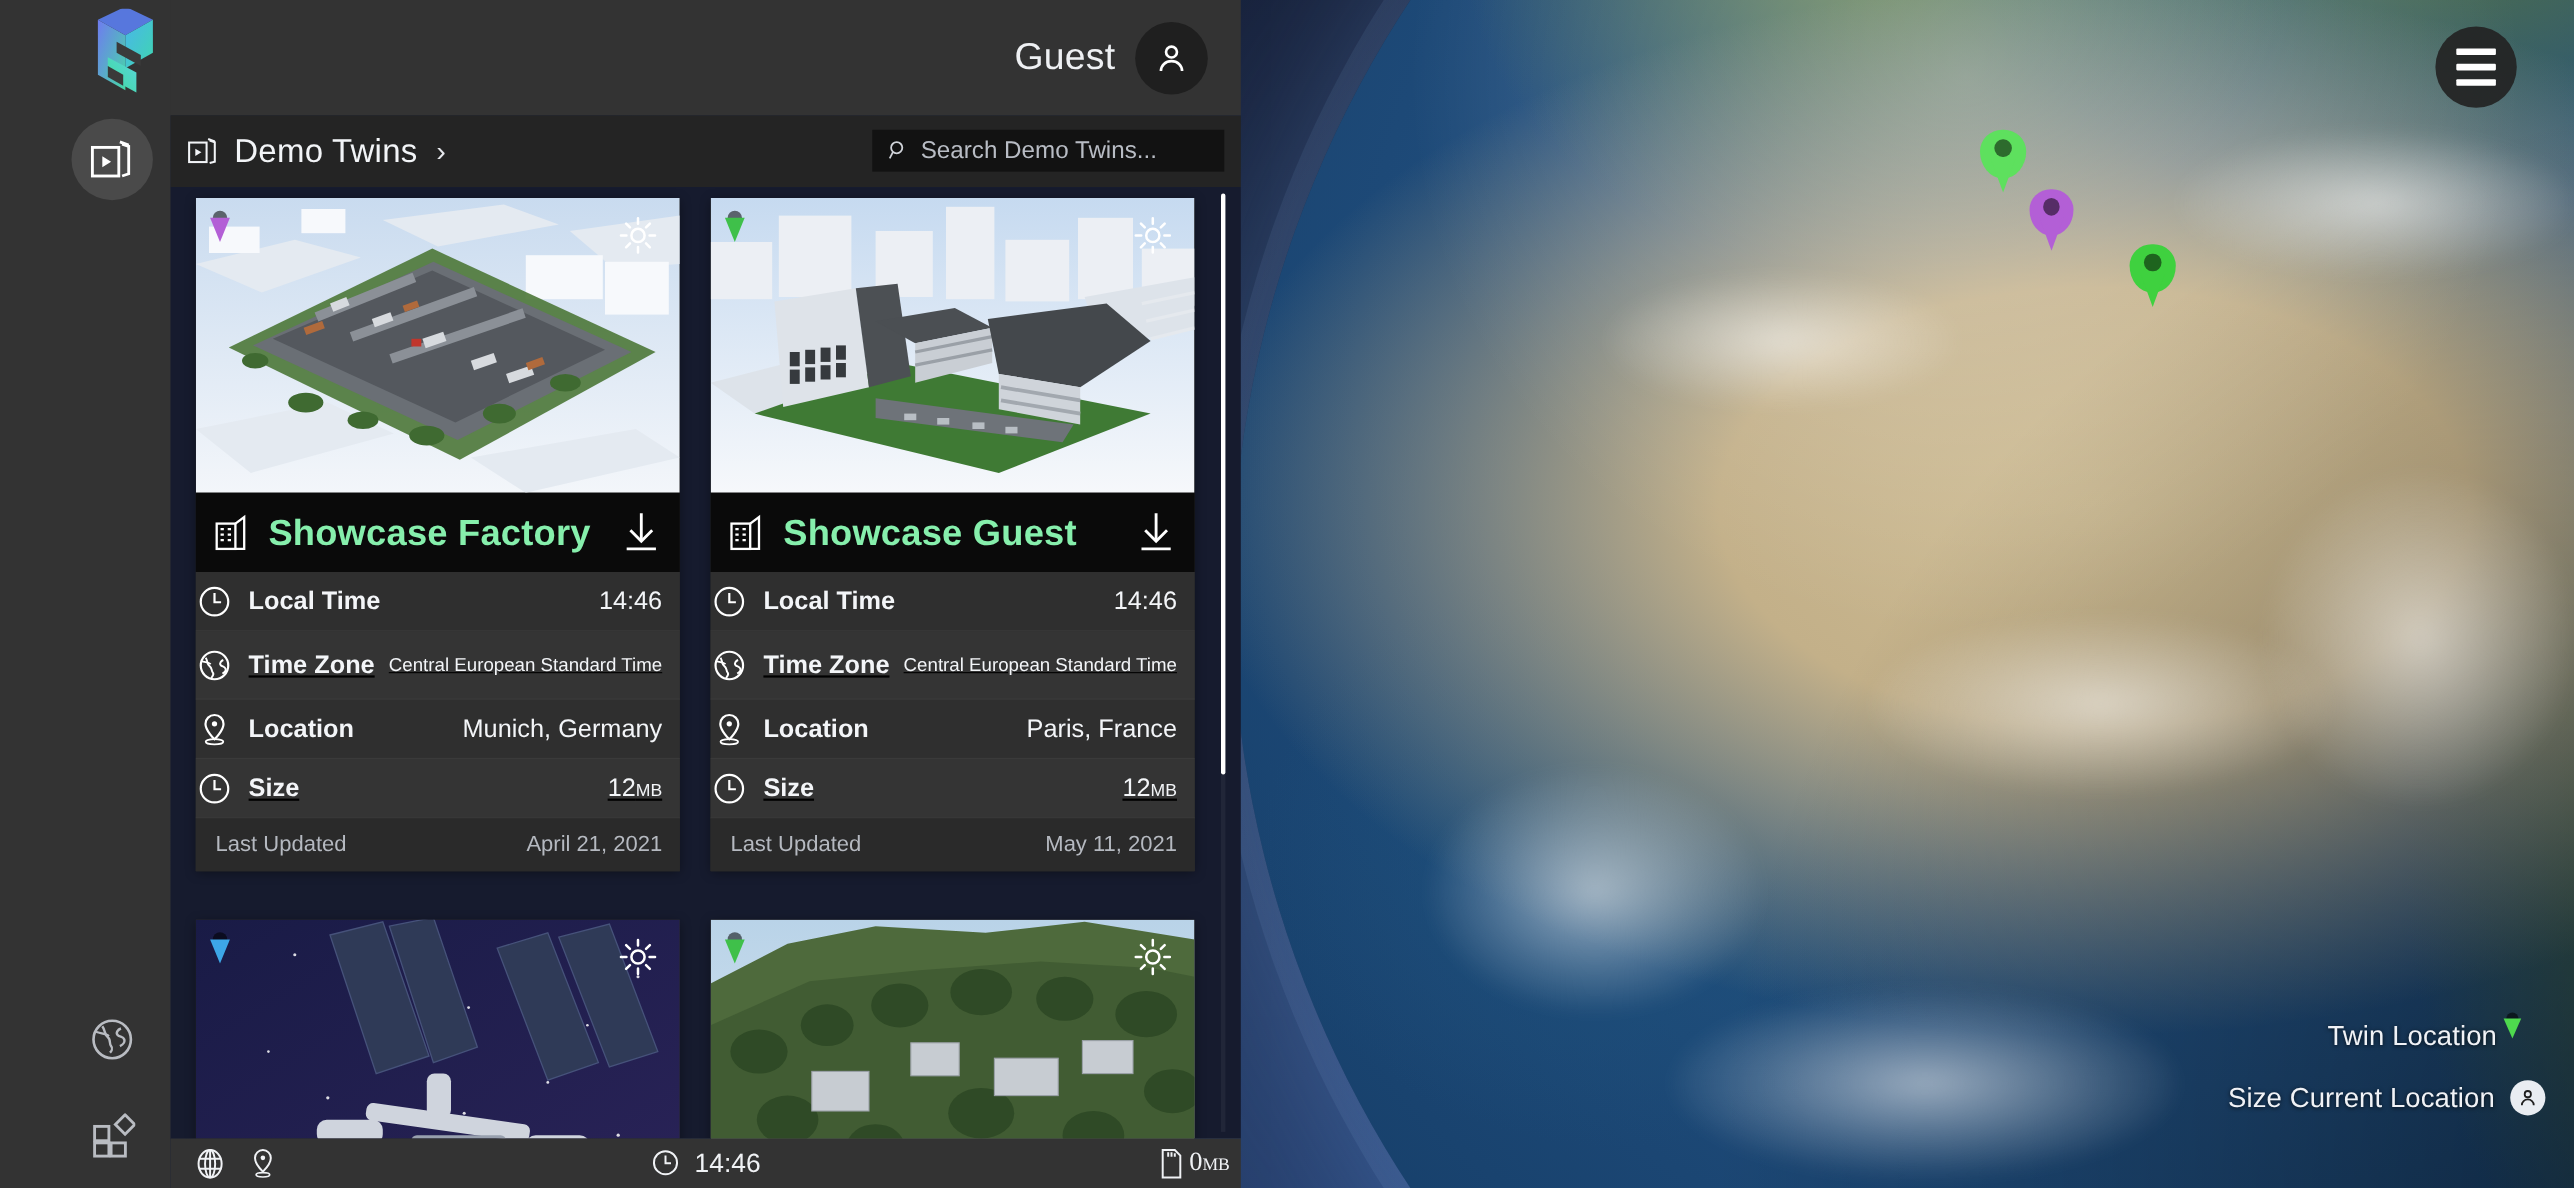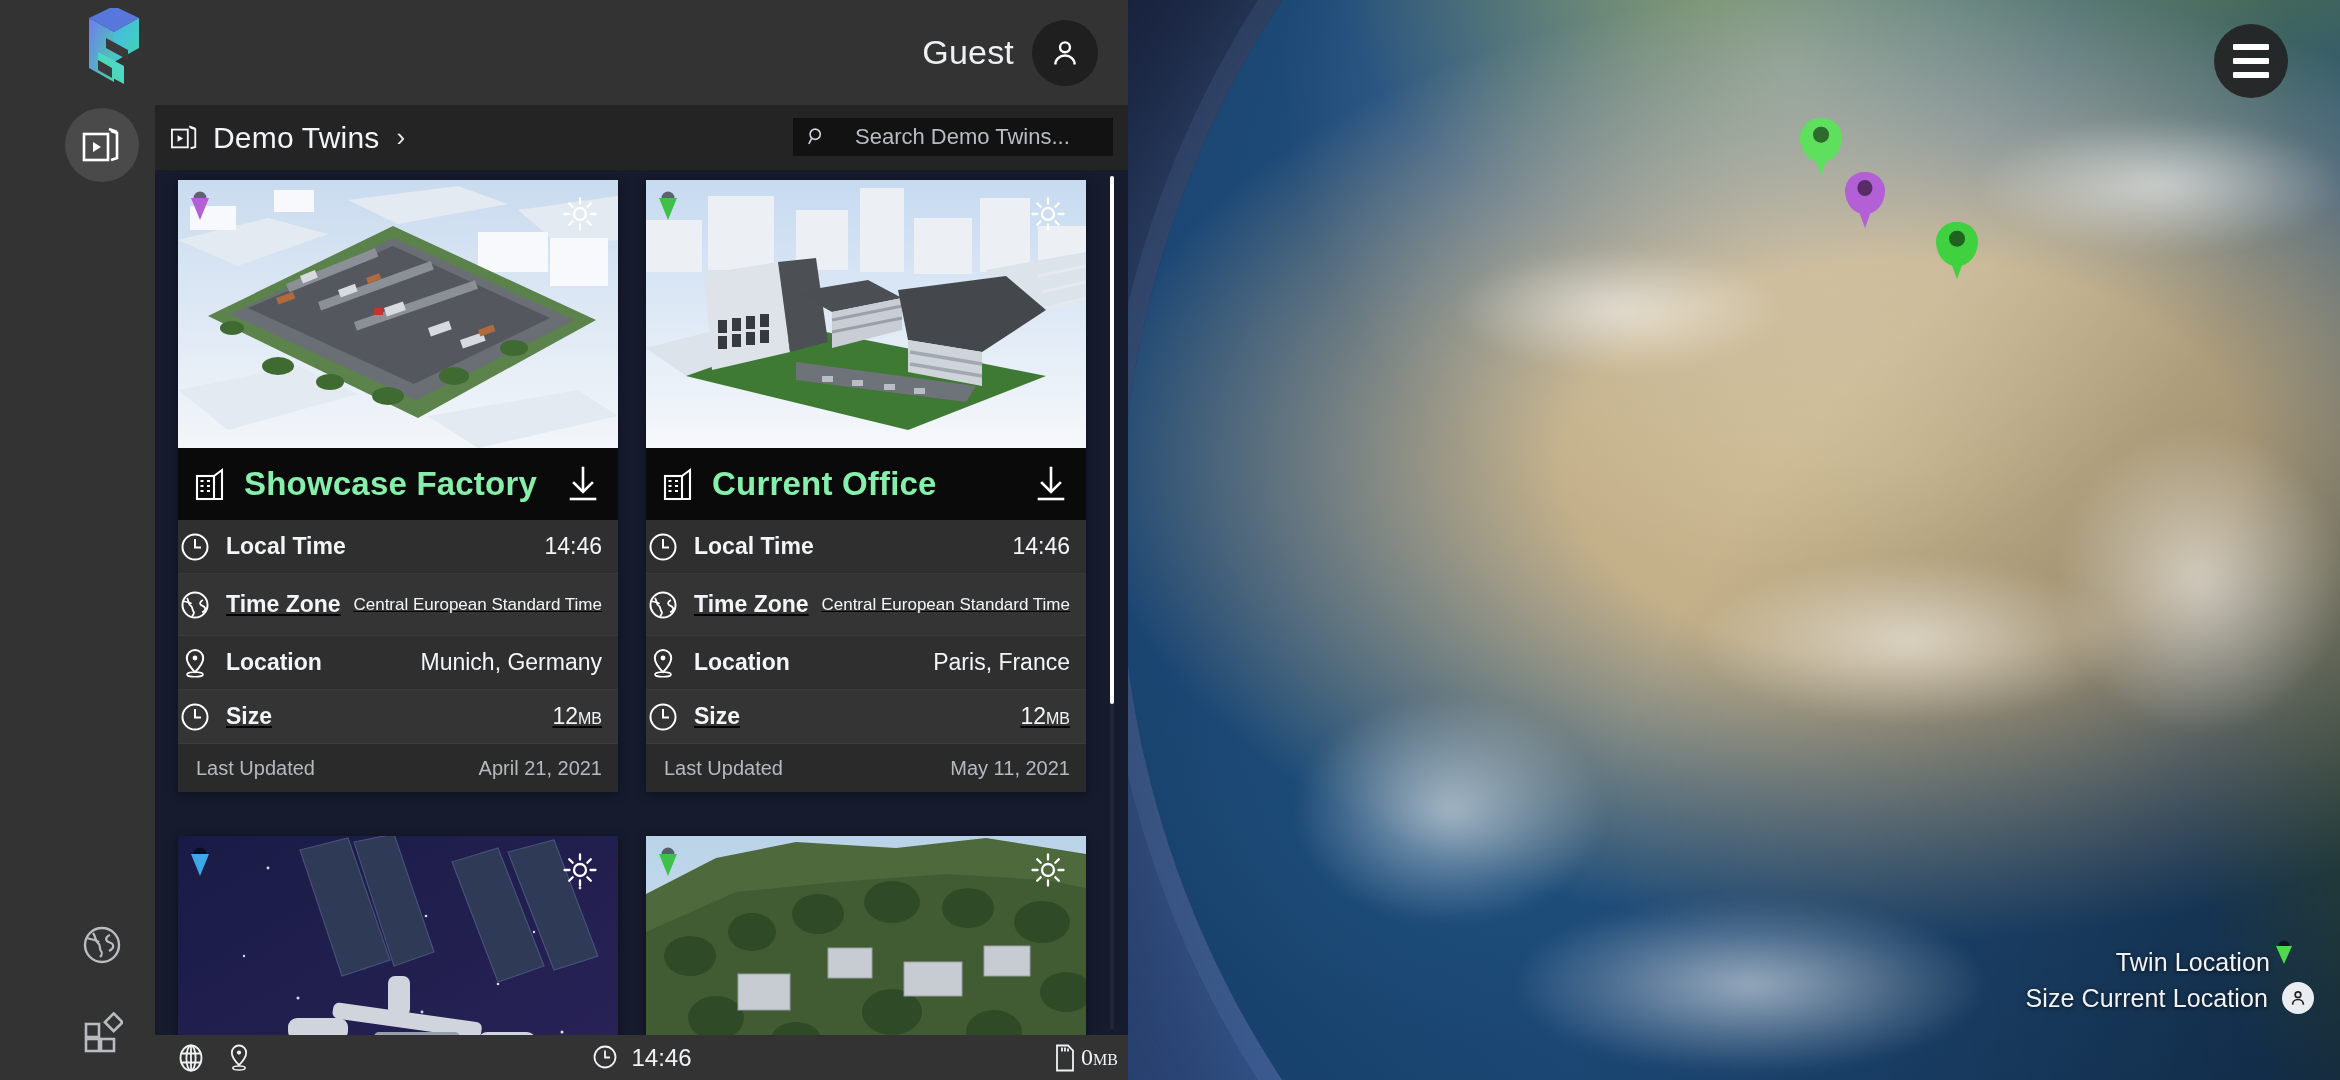--- a/index.html
+++ b/index.html
@@ -83,21 +83,21 @@
     background: rgba(35,35,35,0.92);
     display: flex; flex-direction: column;
     align-items: center; justify-content: center; gap: 8px;
     cursor: pointer;
   }
   .hamburger span { display: block; width: 36px; height: 6px; background: #fff; border-radius: 1px; }
 
   
   .globe-legend {
     position: absolute; right: 26px; bottom: 66px;
-    display: flex; flex-direction: column; align-items: flex-end; gap: 4px;
+    display: flex; flex-direction: column; align-items: flex-end; gap: 24px;
   }
   .legend-row { display: flex; align-items: center; gap: 14px; }
   .legend-row .lbl {
     color: #f0f2f6; font-size: 25px;
     text-shadow: 0 1px 4px rgba(0,0,0,0.75);
     letter-spacing: .1px;
   }
   .legend-pin { position: relative; width: 30px; height: 32px; }
   .legend-pin .head {
     width: 30px; height: 30px; border-radius: 50% 50% 50% 50% / 46% 46% 58% 58%;
@@ -165,21 +165,21 @@
     z-index: 7;
   }
   .crumb { display: flex; align-items: center; gap: 13px; cursor: pointer; }
   .crumb-text { color: #f2f4f7; font-size: 30px; letter-spacing: .2px; }
   .crumb-caret { color: #e6e8ec; font-size: 26px; font-weight: 300; margin-left: 4px; }
 
   .searchbox {
     position: absolute; left: 638px; top: 13px;
     width: 320px; height: 38px;
     background: #121212;
-    display: flex; align-items: center; gap: 28px;
+    display: flex; align-items: center; gap: 10px;
     padding: 0 14px; cursor: text;
   }
   .search-ph { color: #b8bcc4; font-size: 22px; }
 
   
   .panel {
     position: absolute; left: 155px; top: 170px;
     width: 973px; height: 865px;
     background: #161b2e;
     overflow: hidden;
@@ -646,21 +646,21 @@
         </div>
 
         <div class="card-title">
           <span>
             <svg width="36" height="36" viewBox="0 0 36 36" fill="none" stroke="#ffffff" stroke-width="2.1">
               <rect x="3" y="10" width="17" height="23"></rect>
               <path d="M20 10l8-6v29h-8"></path>
               <path d="M6.5 15h3M13 15h3M6.5 20h3M13 20h3M6.5 25h3M13 25h3"></path>
             </svg>
           </span>
-          <span class="name">Current Office</span>
+          <span class="name">Showcase Guest</span>
           <span class="dl-btn">
             <svg width="34" height="40" viewBox="0 0 34 40" fill="none" stroke="#ffffff" stroke-width="2.6" stroke-linecap="square">
               <path d="M17 4v22"></path>
               <path d="M8 19l9 9 9-9"></path>
               <path d="M5 35h24"></path>
             </svg>
           </span>
         </div>
 
         <div class="card-rows">

